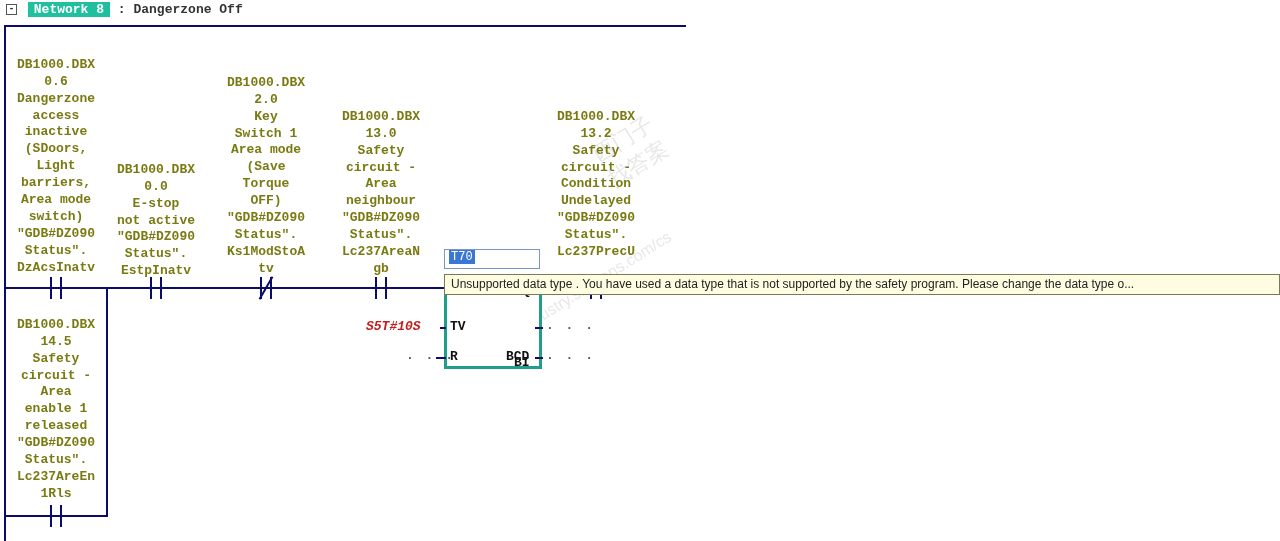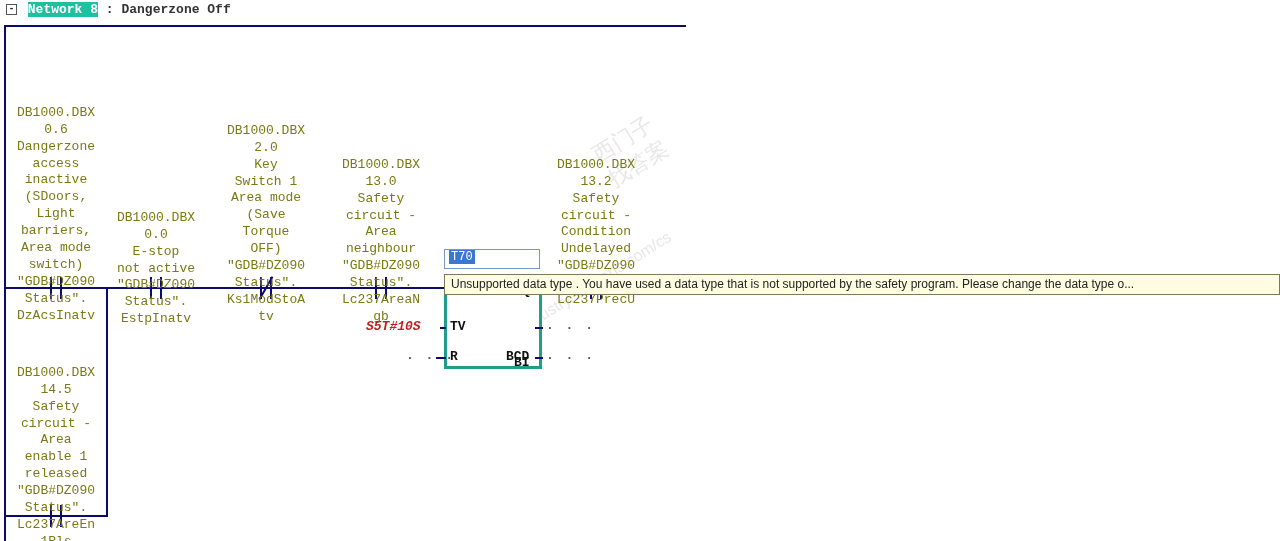--- a/index.html
+++ b/index.html
@@ -21,21 +21,21 @@
     border: 1px solid #555;
     vertical-align: middle;
     text-align: center;
     font-size: 10px;
     line-height: 8px;
     margin-right: 3px;
   }
   .net-label {
     background: #20bfa0;
     color: #fff;
-    padding: 0 0;
+    padding: 0 6px;
   }
   .canvas {
     position: relative;
     border: 2px solid #0b0b6b;
     border-right: none;
     border-bottom: none;
     margin: 4px 4px 4px 4px;
     height: 520px;
     width: 680px;
   }
@@ -70,23 +70,22 @@
     left: 50%; top: 50%;
     width: 2px; height: 26px;
     background: #0b0b6b;
     transform: translate(-50%, -50%) rotate(30deg);
   }
   .sym-label {
     position: absolute;
     color: #7a7a13;
     text-align: center;
     white-space: pre;
-    font-weight: normal;
+    font-weight: bold;
     width: 110px;
-    margin-top: 48px;
   }
   .tv-const {
     position: absolute;
     color: #c02020;
     font-weight: bold;
     font-style: italic;
   }
   .timer-box {
     position: absolute;
     border: 3px solid #1f9e8c;

